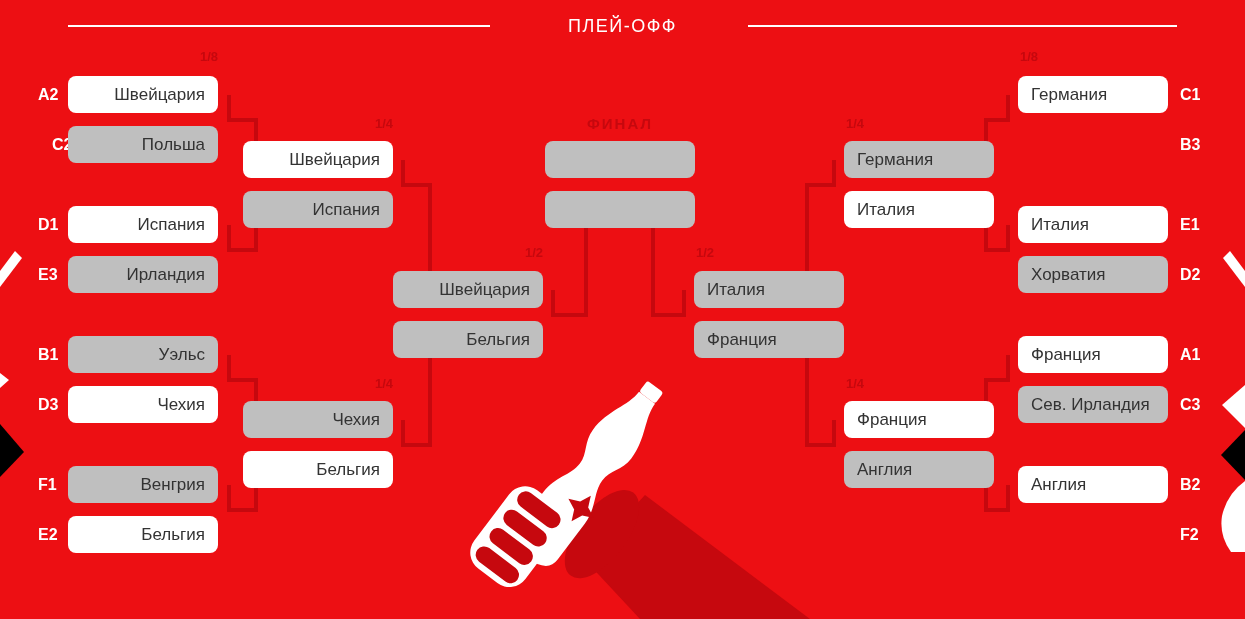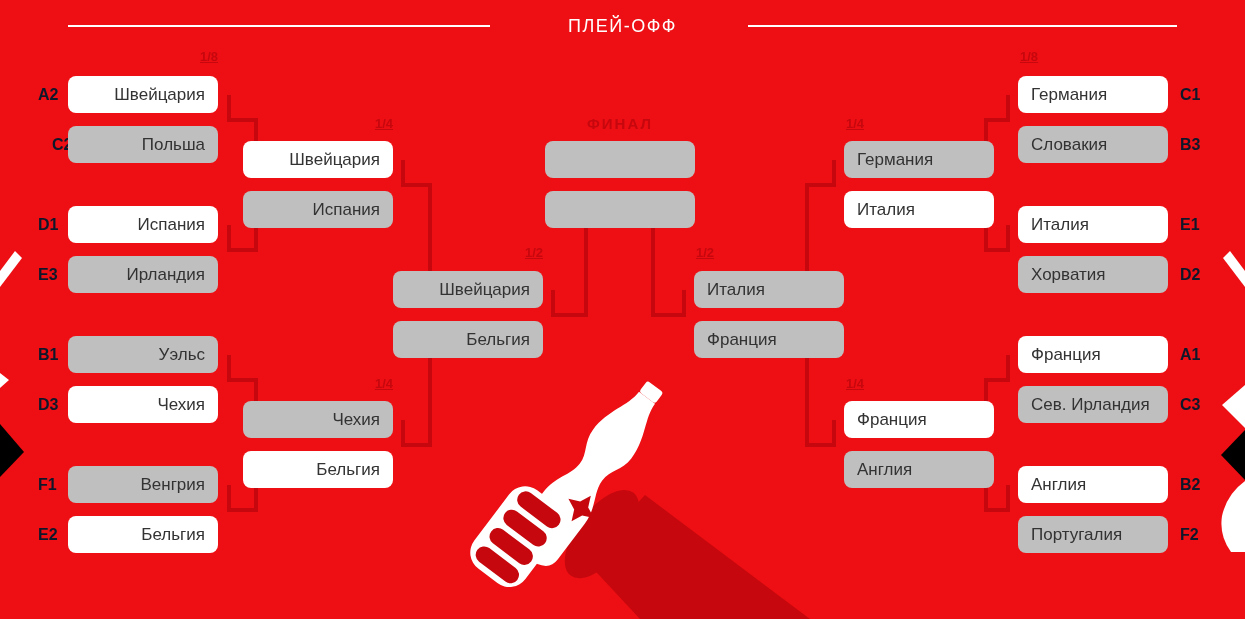--- a/index.html
+++ b/index.html
@@ -22,26 +22,26 @@
   .box{
     position:absolute;width:150px;height:37px;border-radius:8px;
     font-size:17px;line-height:37px;color:var(--box-text);
     padding:0 13px;box-sizing:border-box;white-space:nowrap;overflow:hidden;
   }
   .box.white{background:var(--box-white);}
   .box.gray{background:var(--box-gray);}
   .left-al{text-align:right;}
   .right-al{text-align:left;}
   .seed{
-    position:absolute;width:32px;color:#0f172a;font-weight:700;
+    position:absolute;width:32px;color:#ffffff;font-weight:700;
     font-size:16px;line-height:37px;
   }
   .rlabel{
     position:absolute;color:var(--accent);font-weight:700;font-size:13px;
-    width:40px;line-height:14px;text-decoration:underline;
+    width:40px;line-height:14px;
   }
   .rlabel.ra{text-align:right;}
   .flabel{
     position:absolute;left:545px;top:115px;width:150px;text-align:center;
     color:var(--accent);font-weight:700;font-size:15px;letter-spacing:2px;
   }
   svg.overlay{position:absolute;left:0;top:0;pointer-events:none;}
   .connector{stroke:var(--accent);stroke-width:4;fill:none;}
   .accent-fill{fill:var(--accent);}
   .white-fill{fill:#fff;}
@@ -124,27 +124,25 @@
 
   <div class="box right-al gray" style="left:694px;top:271px">Италия</div>
   <div class="box right-al gray" style="left:694px;top:321px">Франция</div>
 
   <div class="box right-al gray" style="left:844px;top:141px">Германия</div>
   <div class="box right-al white" style="left:844px;top:191px">Италия</div>
   <div class="box right-al white" style="left:844px;top:401px">Франция</div>
   <div class="box right-al gray" style="left:844px;top:451px">Англия</div>
 
   <div class="box right-al white" style="left:1018px;top:76px">Германия</div>
-  <div class="box right-al gray" style="left:1018px;top:126px">Словакия</div>
   <div class="box right-al white" style="left:1018px;top:206px">Италия</div>
   <div class="box right-al gray" style="left:1018px;top:256px">Хорватия</div>
   <div class="box right-al white" style="left:1018px;top:336px">Франция</div>
   <div class="box right-al gray" style="left:1018px;top:386px">Сев. Ирландия</div>
   <div class="box right-al white" style="left:1018px;top:466px">Англия</div>
-  <div class="box right-al gray" style="left:1018px;top:516px">Португалия</div>
 
   <div class="seed" style="left:1180px;top:76px">C1</div>
   <div class="seed" style="left:1180px;top:126px">B3</div>
   <div class="seed" style="left:1180px;top:206px">E1</div>
   <div class="seed" style="left:1180px;top:256px">D2</div>
   <div class="seed" style="left:1180px;top:336px">A1</div>
   <div class="seed" style="left:1180px;top:386px">C3</div>
   <div class="seed" style="left:1180px;top:466px">B2</div>
   <div class="seed" style="left:1180px;top:516px">F2</div>
 

